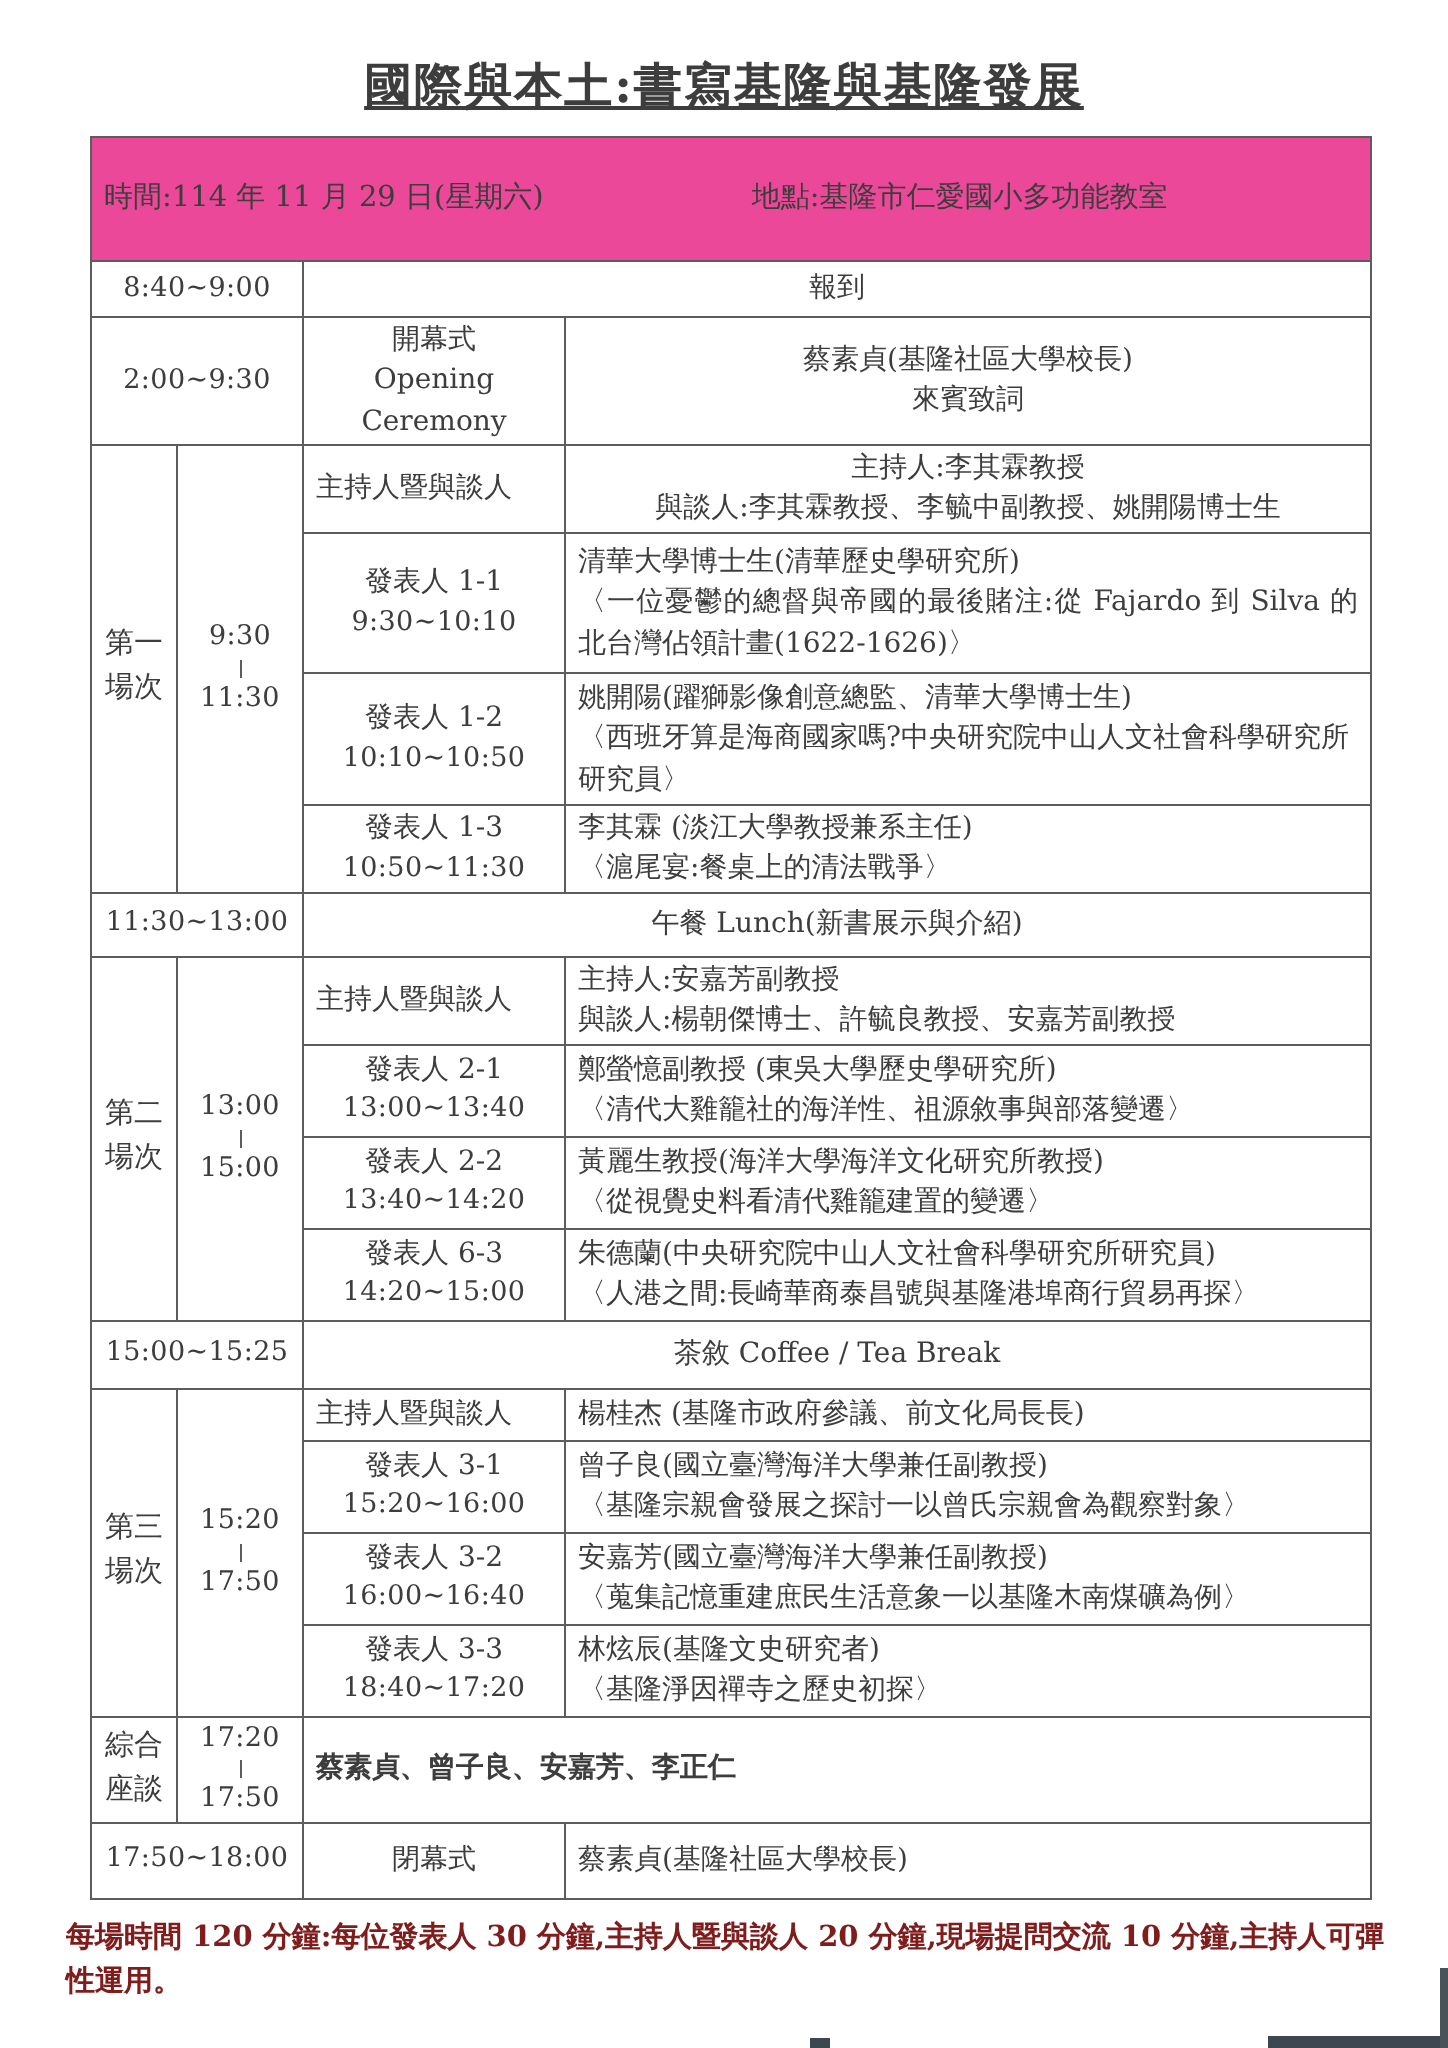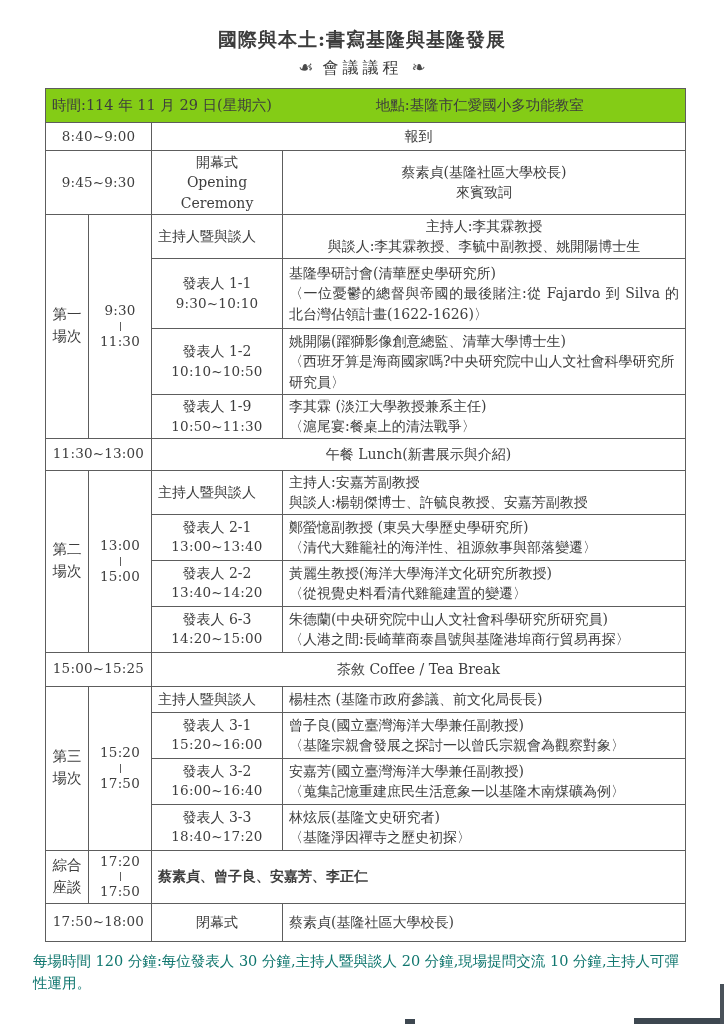--- a/index.html
+++ b/index.html
@@ -3,72 +3,71 @@
 <meta charset="utf-8">
 <style>
   html,body{margin:0;padding:0;}
   body{
     width:724px;height:1024px;position:relative;background:#ffffff;
     font-family:"DejaVu Serif","Liberation Serif",serif;
     color:#3d3d3d;overflow:hidden;
   }
   .title-block{text-align:center;padding-top:24px;line-height:1.25;}
   .conf-title{font-size:21px;letter-spacing:1px;}
-  .conf-subtitle{font-size:19px;font-weight:bold;letter-spacing:1px;margin-top:4px;}
+  .conf-subtitle{font-size:24px;font-weight:bold;letter-spacing:1px;margin-top:4px;text-decoration:underline;}
   .agenda-line{font-size:16px;margin-top:5px;letter-spacing:4px;}
   .ornament{font-size:17px;letter-spacing:0;color:#4a4a4a;}
 
   table.schedule{
     border-collapse:collapse;table-layout:fixed;
     margin:10px 0 0 45px;width:640px;
     border:1.5px solid #4c4c4c;
   }
   td{
     border:1px solid #5d5d5d;
     padding:1px 6px;
     font-size:14px;line-height:1.45;
     vertical-align:middle;
     overflow:hidden;
   }
   .info-row td{
-    background:#84cc16;
+    background:#ec4899;
     font-size:14.5px;
-    padding:6px 6px;
+    padding:20px 6px;
   }
   .info-flex{display:flex;align-items:center;}
   .info-loc{margin-left:104px;}
   .c{text-align:center;}
   .l{text-align:left;}
   .just{text-align:justify;}
   .bold{font-weight:bold;}
   .slot-cell{text-align:center;}
   .time-cell{text-align:center;font-size:13.5px;letter-spacing:0.2px;}
   .session-label{text-align:center;font-size:14.5px;line-height:1.5;}
   .vbar{width:1px;height:9px;background:#5d5d5d;margin:1px auto;}
   .rh26{height:26px;} .rh28{height:28px;} .rh32{height:32px;} .rh34{height:34px;}
   .rh38{height:38px;} .rh42{height:42px;} .rh44{height:44px;} .rh46{height:46px;}
   .rh50{height:50px;margin-left:20px;} .rh66{height:66px;} .rh70{height:70px;}
 
   .footer-note{
     margin:8px 0 0 33px;width:660px;
-    font-size:14.5px;line-height:1.55;color:#0f766e;
+    font-size:14.5px;line-height:1.55;color:#7f1d1d;font-weight:bold;
   }
 
   
   .artifact{position:absolute;background:#3d4750;}
   #artifact-dot{left:405px;top:1019px;width:10px;height:5px;}
   #artifact-strip{left:634px;top:1018px;width:90px;height:6px;}
   #artifact-edge{left:720px;top:984px;width:4px;height:40px;background:#4a525a;}
 </style>
 </head>
 <body>
 
 <div class="title-block">
   <div class="conf-subtitle">國際與本土:書寫基隆與基隆發展</div>
-  <div class="agenda-line"><span class="ornament">☙</span> <span>會議議程</span> <span class="ornament">❧</span></div>
 </div>
 
 <table class="schedule">
   <colgroup>
     <col style="width:43px">
       <col style="width:63px">
       <col style="width:131px">
       <col style="width:403px">
   </colgroup>
 
@@ -81,21 +80,21 @@
       </div>
     </td>
   </tr>
 
   <tr class="rh28">
     <td colspan="2" class="time-cell">8:40~9:00</td>
     <td colspan="2" class="c">報到</td>
   </tr>
 
   <tr class="rh38">
-    <td colspan="2" class="time-cell">9:45~9:30</td>
+    <td colspan="2" class="time-cell">2:00~9:30</td>
     <td class="slot-cell">
       <div>開幕式</div>
       <div>Opening Ceremony</div>
     </td>
     <td class="c">
       <div>蔡素貞(基隆社區大學校長)</div>
       <div>來賓致詞</div>
     </td>
   </tr>
 
@@ -114,37 +113,37 @@
       <div>主持人:李其霖教授</div>
       <div>與談人:李其霖教授、李毓中副教授、姚開陽博士生</div>
     </td>
   </tr>
   <tr class="rh70">
     <td class="slot-cell">
       <div>發表人 1-1</div>
       <div class="time-cell">9:30~10:10</div>
     </td>
     <td class="l">
-      <div>基隆學研討會(清華歷史學研究所)</div>
+      <div>清華大學博士生(清華歷史學研究所)</div>
       <div class="just">〈一位憂鬱的總督與帝國的最後賭注:從 Fajardo 到 Silva 的北台灣佔領計畫(1622-1626)〉</div>
     </td>
   </tr>
   <tr class="rh66">
     <td class="slot-cell">
       <div>發表人 1-2</div>
       <div class="time-cell">10:10~10:50</div>
     </td>
     <td class="l">
       <div>姚開陽(躍獅影像創意總監、清華大學博士生)</div>
       <div>〈西班牙算是海商國家嗎?中央研究院中山人文社會科學研究所研究員〉</div>
     </td>
   </tr>
   <tr class="rh42">
     <td class="slot-cell">
-      <div>發表人 1-9</div>
+      <div>發表人 1-3</div>
       <div class="time-cell">10:50~11:30</div>
     </td>
     <td class="l">
       <div>李其霖 (淡江大學教授兼系主任)</div>
       <div>〈滬尾宴:餐桌上的清法戰爭〉</div>
     </td>
   </tr>
 
   <tr class="rh32">
     <td colspan="2" class="time-cell">11:30~13:00</td>

